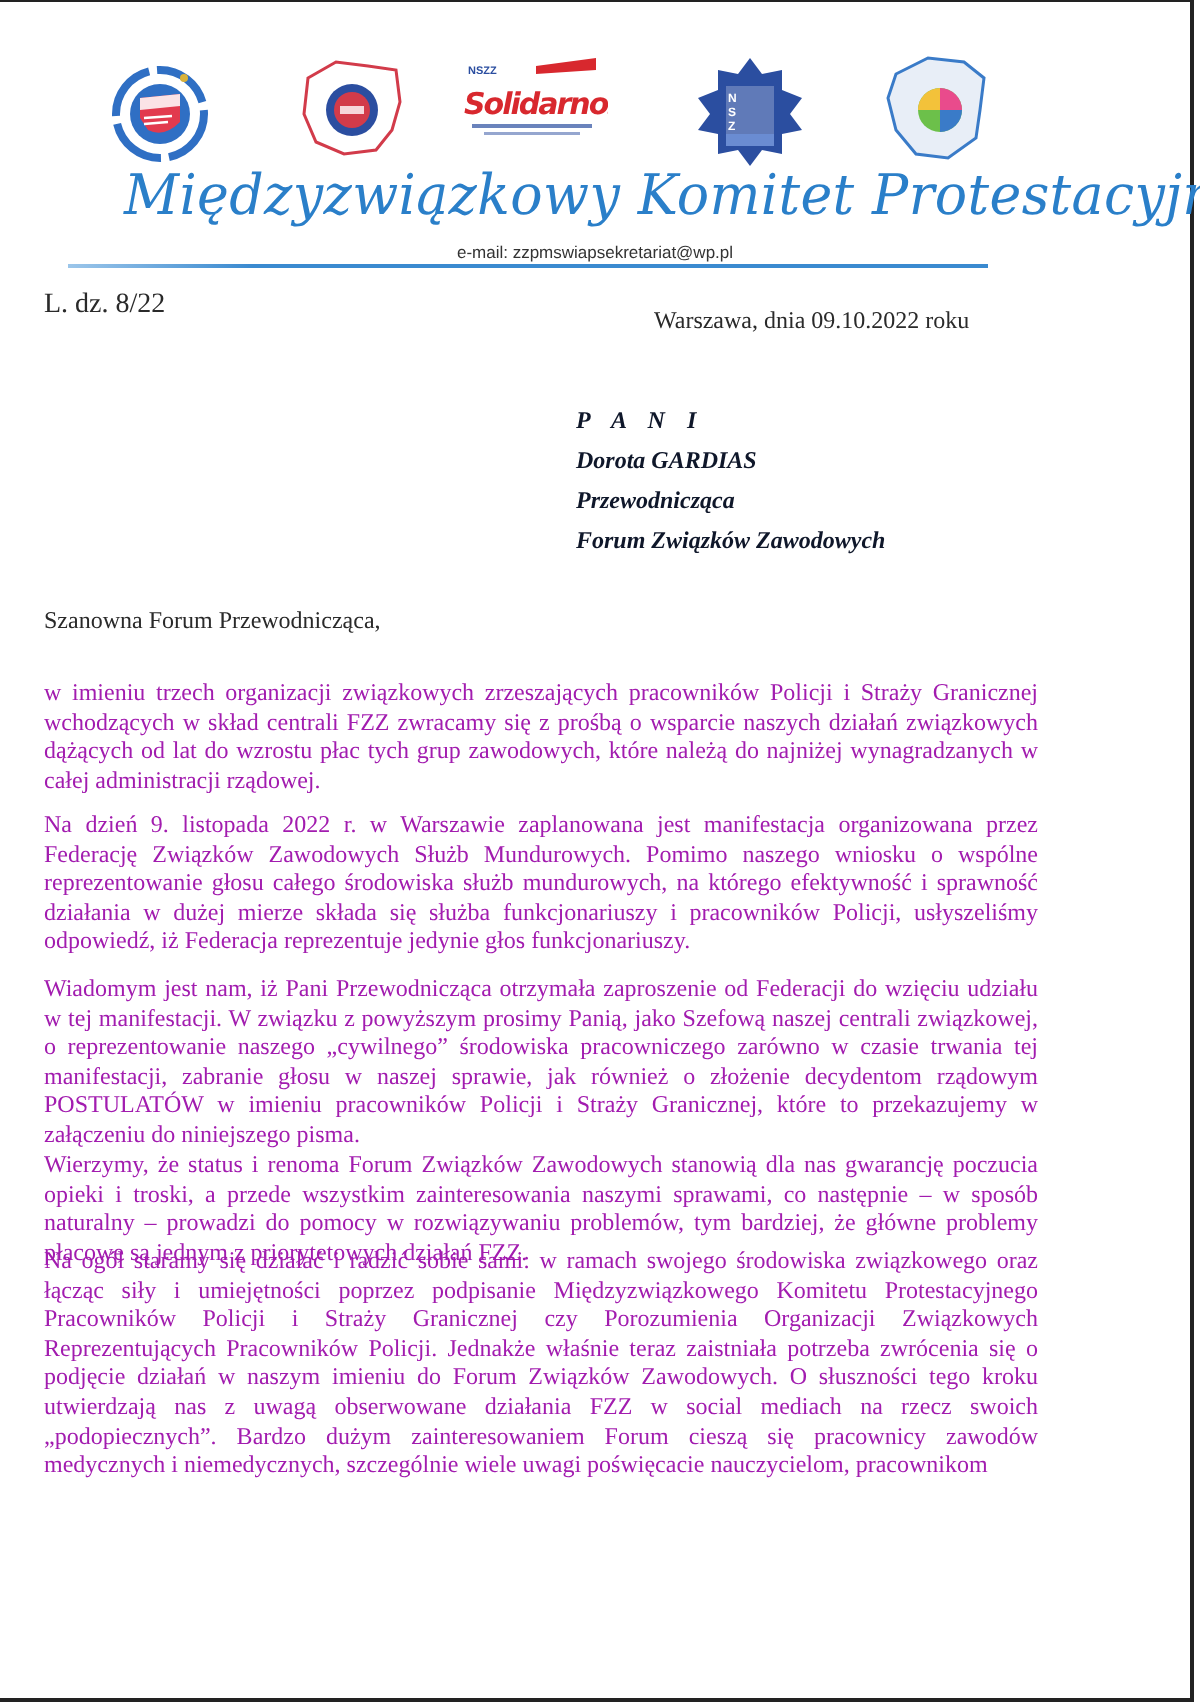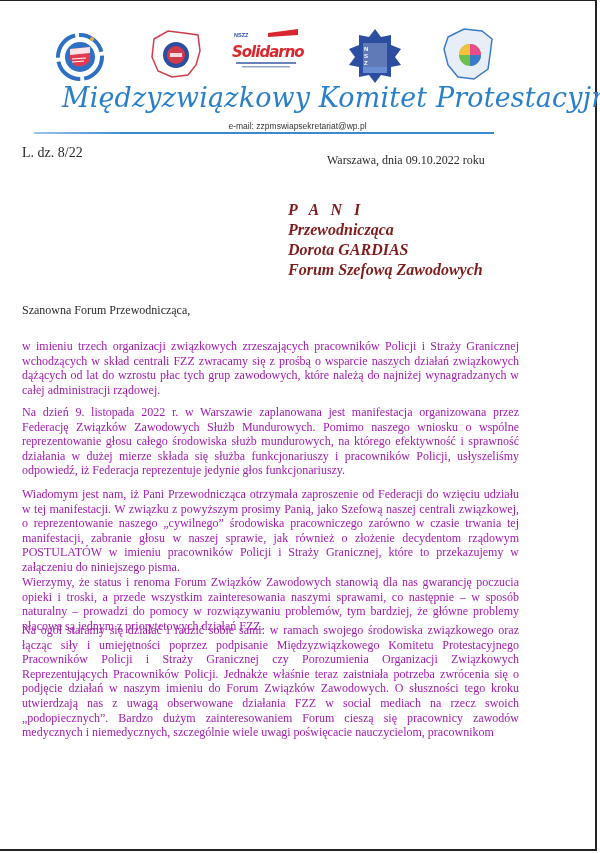--- a/index.html
+++ b/index.html
@@ -35,22 +35,22 @@
     padding-left: 15px; box-sizing: border-box;
   }
   .header-rule {
     position: absolute; left: 34px; top: 131px; width: 460px; height: 2px;
     background: linear-gradient(to right, #9cc6ea 0%, #3a8ad0 20%, #3a8ad0 100%);
   }
 
   .ref { position: absolute; left: 22px; top: 144px; font-size: 14px; }
   .date { position: absolute; left: 327px; top: 152px; font-size: 12px; }
 
-  .addressee { position: absolute; left: 288px; top: 199px; font-size: 16px;
-    font-style: italic; font-weight: bold; line-height: 20px; color: #7f1d1d; }
+  .addressee { position: absolute; left: 288px; top: 199px; font-size: 12px;
+    font-style: italic; font-weight: bold; line-height: 20px; color: #0f172a; }
   .addressee .pani { letter-spacing: 4px; font-weight: bold; }
 
   .salutation { position: absolute; left: 22px; top: 302px; font-size: 12px; }
 
   .body-text { position: absolute; left: 22px; width: 497px; font-size: 12px;
     line-height: 14.6px; text-align: justify; color: #a21caf; }
   .p1 { top: 338px; }
   .p2 { top: 404px; }
   .p3 { top: 486px; }
   .p4 { top: 574px; }
@@ -118,23 +118,23 @@
 
   <div class="header-title">Międzyzwiązkowy Komitet Protestacyjny</div>
   <div class="header-email">e-mail: zzpmswiapsekretariat@wp.pl</div>
   <div class="header-rule"></div>
 
   <div class="ref">L. dz. 8/22</div>
   <div class="date">Warszawa, dnia 09.10.2022 roku</div>
 
   <div class="addressee">
     <div class="pani">P A N I</div>
+    <div>Dorota GARDIAS</div>
     <div>Przewodnicząca</div>
-    <div>Dorota GARDIAS</div>
-    <div>Forum Szefową Zawodowych</div>
+    <div>Forum Związków Zawodowych</div>
   </div>
 
   <div class="salutation">Szanowna Forum Przewodnicząca,</div>
 
   <div class="body-text p1">w imieniu trzech organizacji związkowych zrzeszających pracowników Policji i Straży Granicznej wchodzących w skład centrali FZZ zwracamy się z prośbą o wsparcie naszych działań związkowych dążących od lat do wzrostu płac tych grup zawodowych, które należą do najniżej wynagradzanych w całej administracji rządowej.</div>
   <div class="body-text p2">Na dzień 9. listopada 2022 r. w Warszawie zaplanowana jest manifestacja organizowana przez Federację Związków Zawodowych Służb Mundurowych. Pomimo naszego wniosku o wspólne reprezentowanie głosu całego środowiska służb mundurowych, na którego efektywność i sprawność działania w dużej mierze składa się służba funkcjonariuszy i pracowników Policji, usłyszeliśmy odpowiedź, iż Federacja reprezentuje jedynie głos funkcjonariuszy.</div>
   <div class="body-text p3">Wiadomym jest nam, iż Pani Przewodnicząca otrzymała zaproszenie od Federacji do wzięciu udziału w tej manifestacji. W związku z powyższym prosimy Panią, jako Szefową naszej centrali związkowej, o reprezentowanie naszego „cywilnego” środowiska pracowniczego zarówno w czasie trwania tej manifestacji, zabranie głosu w naszej sprawie, jak również o złożenie decydentom rządowym POSTULATÓW w imieniu pracowników Policji i Straży Granicznej, które to przekazujemy w załączeniu do niniejszego pisma.</div>
   <div class="body-text p4">Wierzymy, że status i renoma Forum Związków Zawodowych stanowią dla nas gwarancję poczucia opieki i troski, a przede wszystkim zainteresowania naszymi sprawami, co następnie – w sposób naturalny – prowadzi do pomocy w rozwiązywaniu problemów, tym bardziej, że główne problemy płacowe są jednym z priorytetowych działań FZZ.</div>
   <div class="body-text p5">Na ogół staramy się działać i radzić sobie sami: w ramach swojego środowiska związkowego oraz łącząc siły i umiejętności poprzez podpisanie Międzyzwiązkowego Komitetu Protestacyjnego Pracowników Policji i Straży Granicznej czy Porozumienia Organizacji Związkowych Reprezentujących Pracowników Policji. Jednakże właśnie teraz zaistniała potrzeba zwrócenia się o podjęcie działań w naszym imieniu do Forum Związków Zawodowych. O słuszności tego kroku utwierdzają nas z uwagą obserwowane działania FZZ w social mediach na rzecz swoich „podopiecznych”. Bardzo dużym zainteresowaniem Forum cieszą się pracownicy zawodów medycznych i niemedycznych, szczególnie wiele uwagi poświęcacie nauczycielom, pracownikom</div>
 </div>

